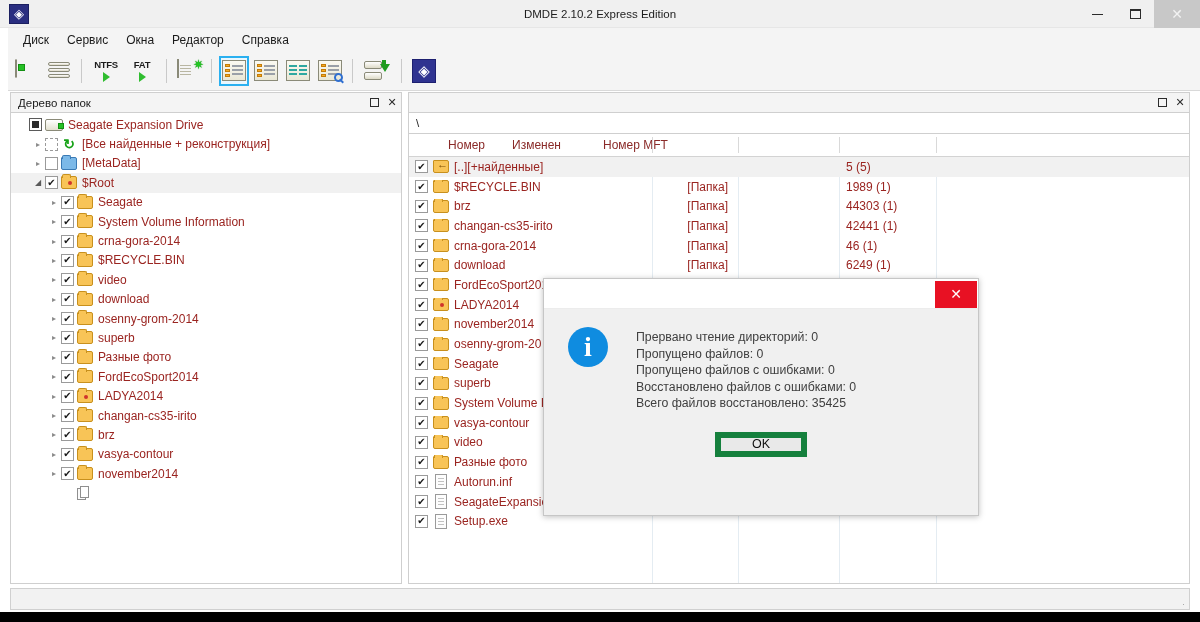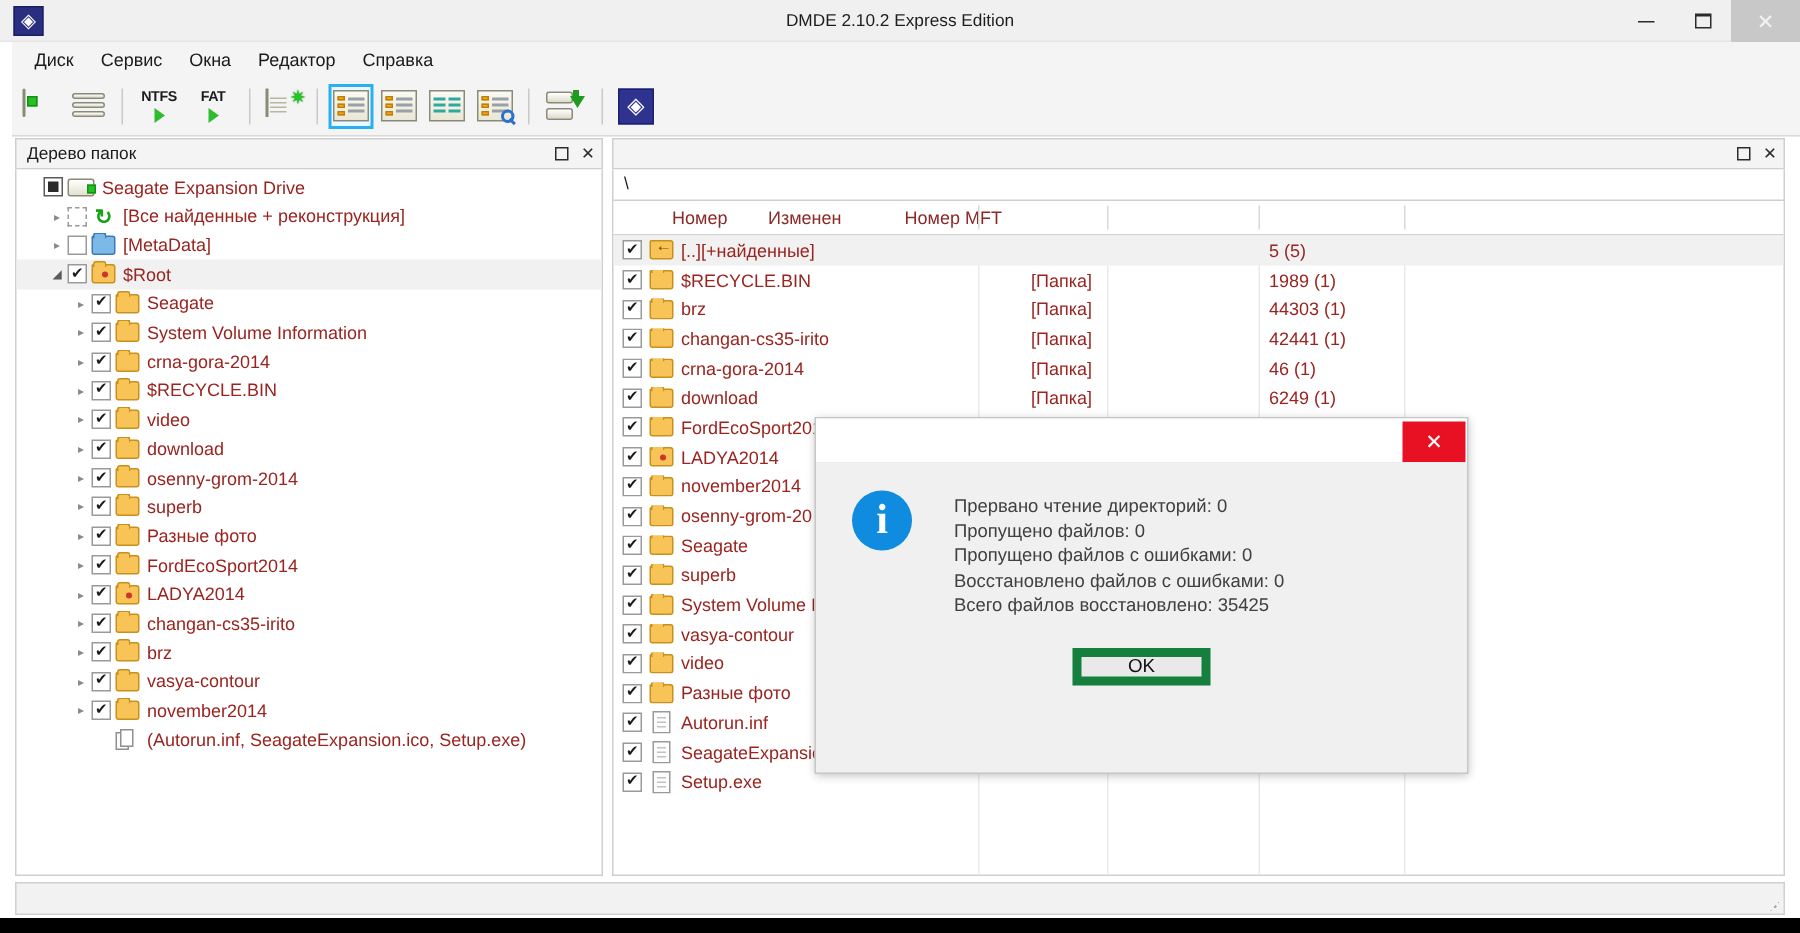--- a/index.html
+++ b/index.html
@@ -637,21 +637,20 @@
           <span>november2014</span>
         </div>
         <div class="trow">
           <span style="flex: 0 0 auto; width: 36px;"></span>
           <span class="twist"></span>
           <span class="tchk none"></span>
           <span class="tfiles">
             <i class="a"></i>
             <i class="b"></i>
           </span>
-          <span>(Autorun.inf, SeagateExpansion.ico, Setup.exe)</span>
         </div>
       </div>
   </div>
 
   <div id="list-panel">
     <div class="panel-head">
       <span class="ph-title"></span>
       <span class="panel-btn">
           <span class="sq"></span>
         </span>

